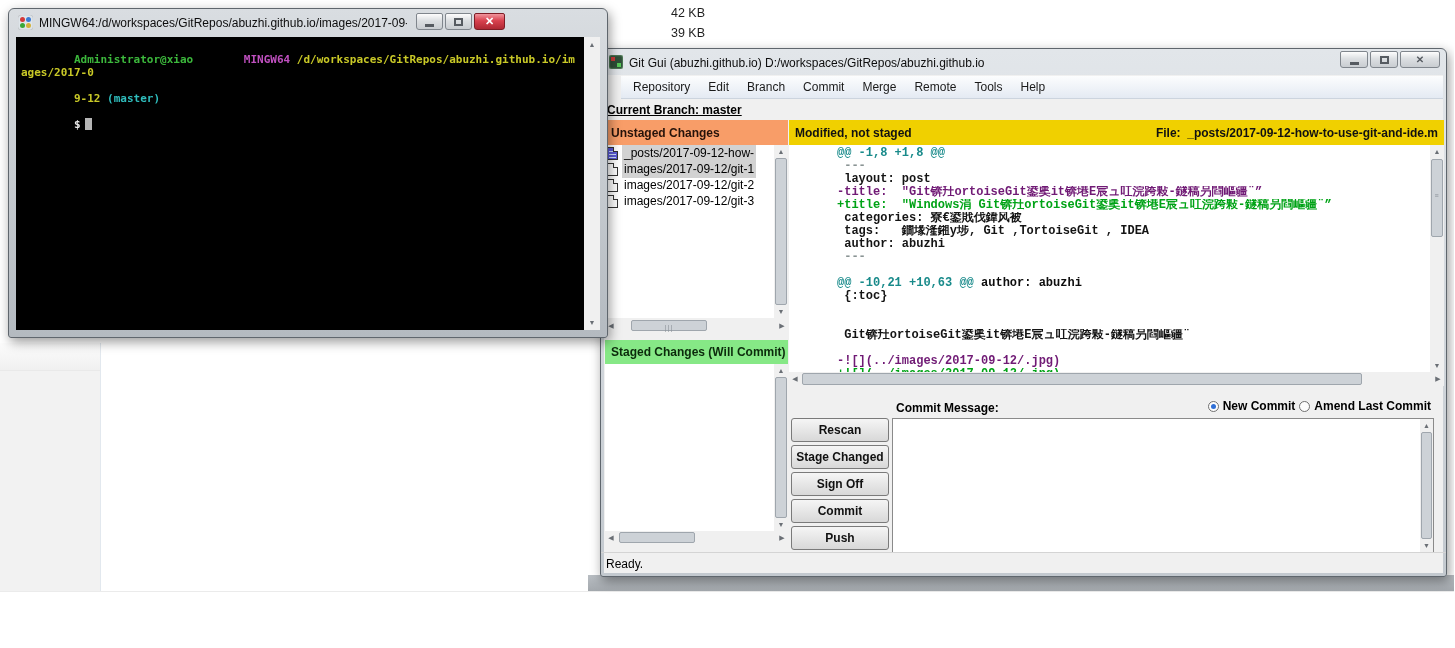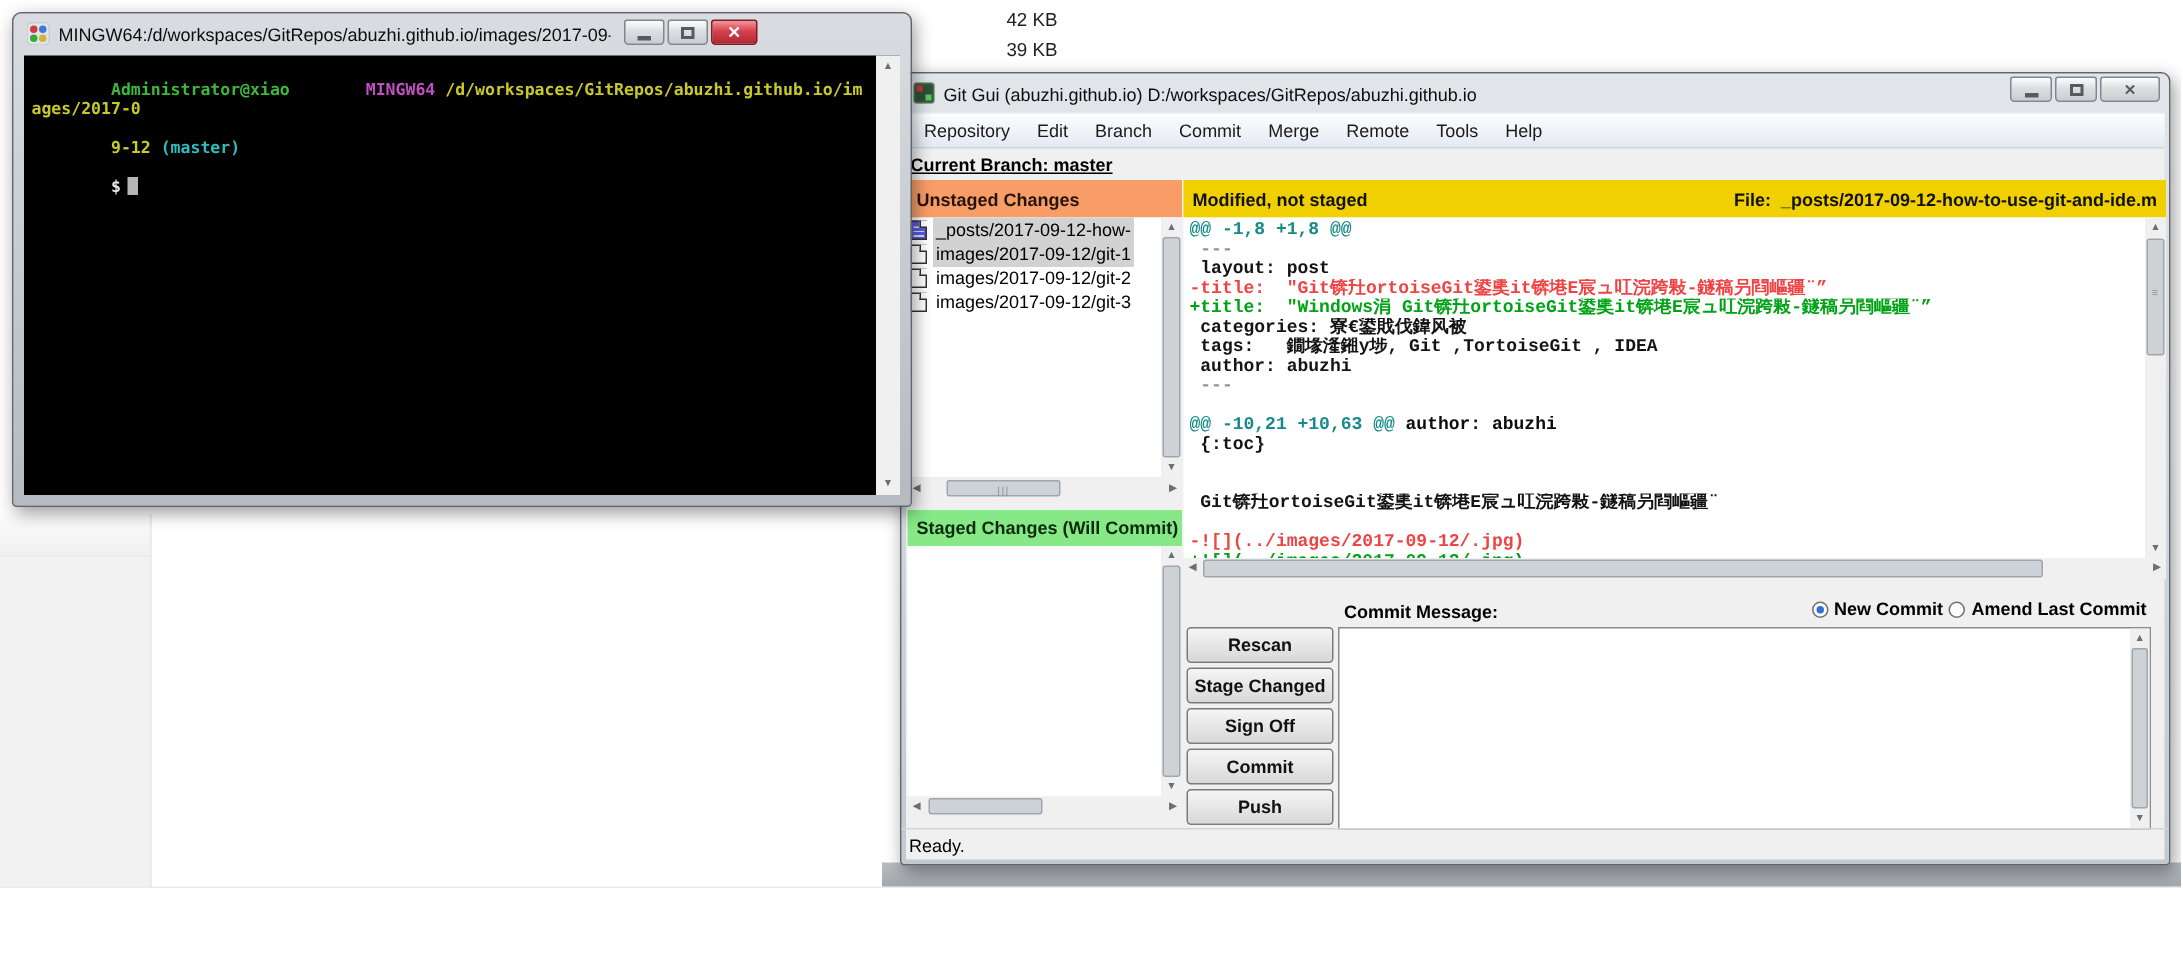--- a/index.html
+++ b/index.html
@@ -65,21 +65,21 @@
              box-shadow:inset 0 0 2px #9fd89f; }
   .gg-icon i { position:absolute; width:4px; height:4px; }
   .gg-icon .p1 { left:2px; top:2px; background:#c93a3a; }
   .gg-icon .p2 { right:2px; bottom:2px; background:#58c958; }
   .gg-title { position:absolute; left:28px; top:7px; right:120px; }
   .gitgui .cap-group { right:6px; top:2px; }
   .gitgui .cap-btn { width:28px; }
   .gitgui .cap-btn:last-child { width:40px; }
   .gg-client { position:absolute; left:3px; right:3px; top:26px; bottom:3px; background:#f0f0f0; }
 
-  .menubar { position:absolute; left:3px; right:3px; top:27px; height:23px;
+  .menubar { position:absolute; left:20px; right:3px; top:27px; height:23px;
              background:linear-gradient(#fcfdfe,#e4eaf3); border-bottom:1px solid #ccd4de; display:flex; align-items:center; padding-left:3px; }
   .menu-item { font:12px "Liberation Sans",sans-serif; color:#1a1a1a; padding:3px 9px; }
   .branch-row { position:absolute; left:3px; top:50px; height:21px; display:flex; align-items:center;
                 font:600 12px "Liberation Sans",sans-serif; color:#000; padding-left:3px;text-decoration:underline; }
 
   .panel-header { position:absolute; font:600 12px "Liberation Sans",sans-serif; color:#26130a;
                   display:flex; align-items:center; padding-left:6px; }
   .hdr-unstaged { left:4px; top:71px; width:183px; height:25px; background:#f89d68; }
   .hdr-staged { left:4px; top:291px; width:183px; height:24px; background:#86e886; color:#0c2a0c; }
   .file-list { position:absolute; background:#fff; overflow:hidden; }
@@ -94,25 +94,25 @@
   .ficon.modified-file::before { content:""; position:absolute; left:1px; top:3px; width:7px; height:7px;
                   background:repeating-linear-gradient(#cfe0ff 0 1px, transparent 1px 3px); }
   .fname { font:12px "Liberation Sans",sans-serif; color:#000; overflow:hidden; padding:18px 2px; }
 
   .diff-header { position:absolute; left:188px; top:71px; width:655px; height:25px; background:#f0d000;
                  display:flex; align-items:center; justify-content:space-between; padding:0 6px;
                  font:600 12px "Liberation Sans",sans-serif; color:#111; overflow:hidden; }
   .diff-file { white-space:nowrap; }
   .diff-box { position:absolute; left:188px; top:96px; width:655px; height:227px; background:#fff; overflow:hidden; }
   .diff-content { position:absolute; left:4px; top:2px; right:18px; bottom:0; overflow:hidden; }
-  .dl { white-space:pre; height:13px; font:700 12px/13px "Liberation Mono",monospace; overflow:hidden; }
+  .dl { white-space:pre; height:13px; font:700 12px/13px "Liberation Mono",monospace; overflow:hidden;margin-left:44px; }
   .dl.hunk span:first-child { color:#188a8a; }
   .dl.dim { color:#8a9494; }
   .dl.ctx { color:#141414; }
-  .dl.del { color:#ef4444; }
+  .dl.del { color:#701a75; }
   .dl.add { color:#00a316; }
   .dsuffix { color:#0d0d0d; }
 
   .commit-label { position:absolute; left:295px; top:352px; font:600 12px "Liberation Sans",sans-serif; color:#000; }
   .radio-group { position:absolute; right:15px; top:350px; display:flex; align-items:center; gap:4px;
                  font:600 12px "Liberation Sans",sans-serif; color:#000; }
   .radio { width:11px; height:11px; border:1px solid #707070; border-radius:50%; background:#fdfdfd; position:relative; }
   .radio.on::after { content:""; position:absolute; left:2px; top:2px; width:5px; height:5px; border-radius:50%; background:#2f6fd6; }
 
   .action-buttons { position:absolute; left:190px; top:369px; width:98px; display:flex; flex-direction:column; gap:3px; }

